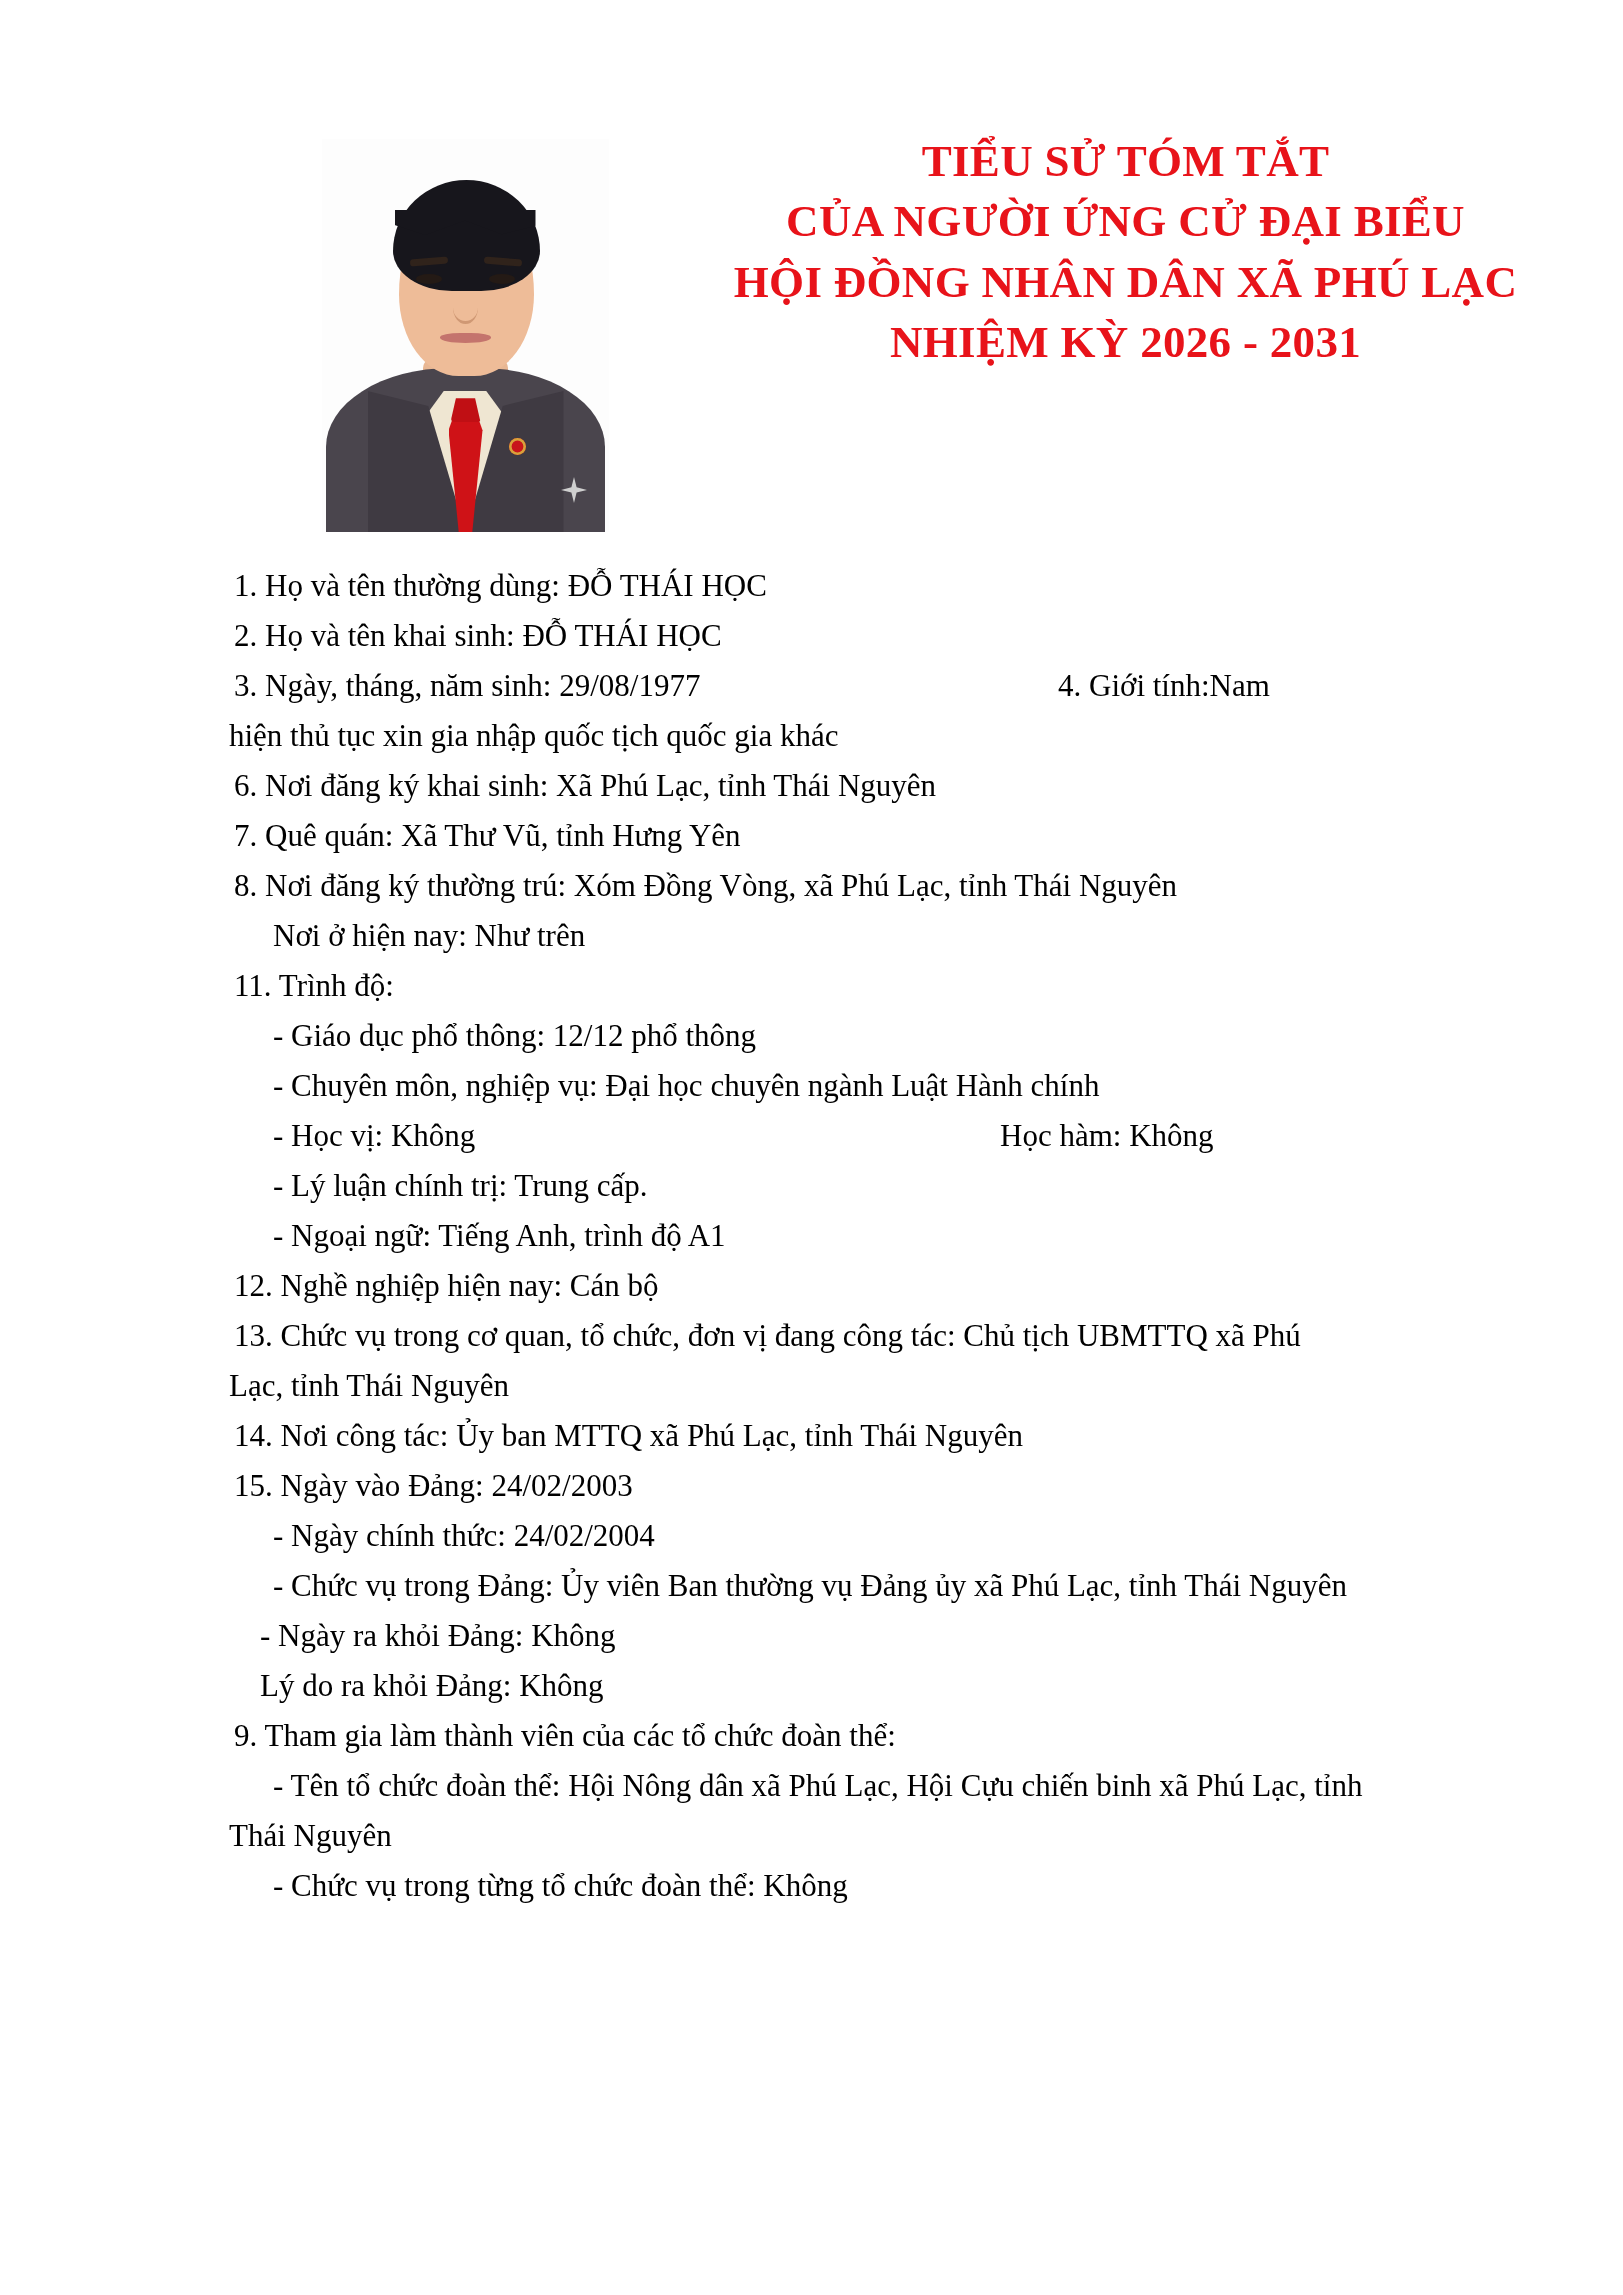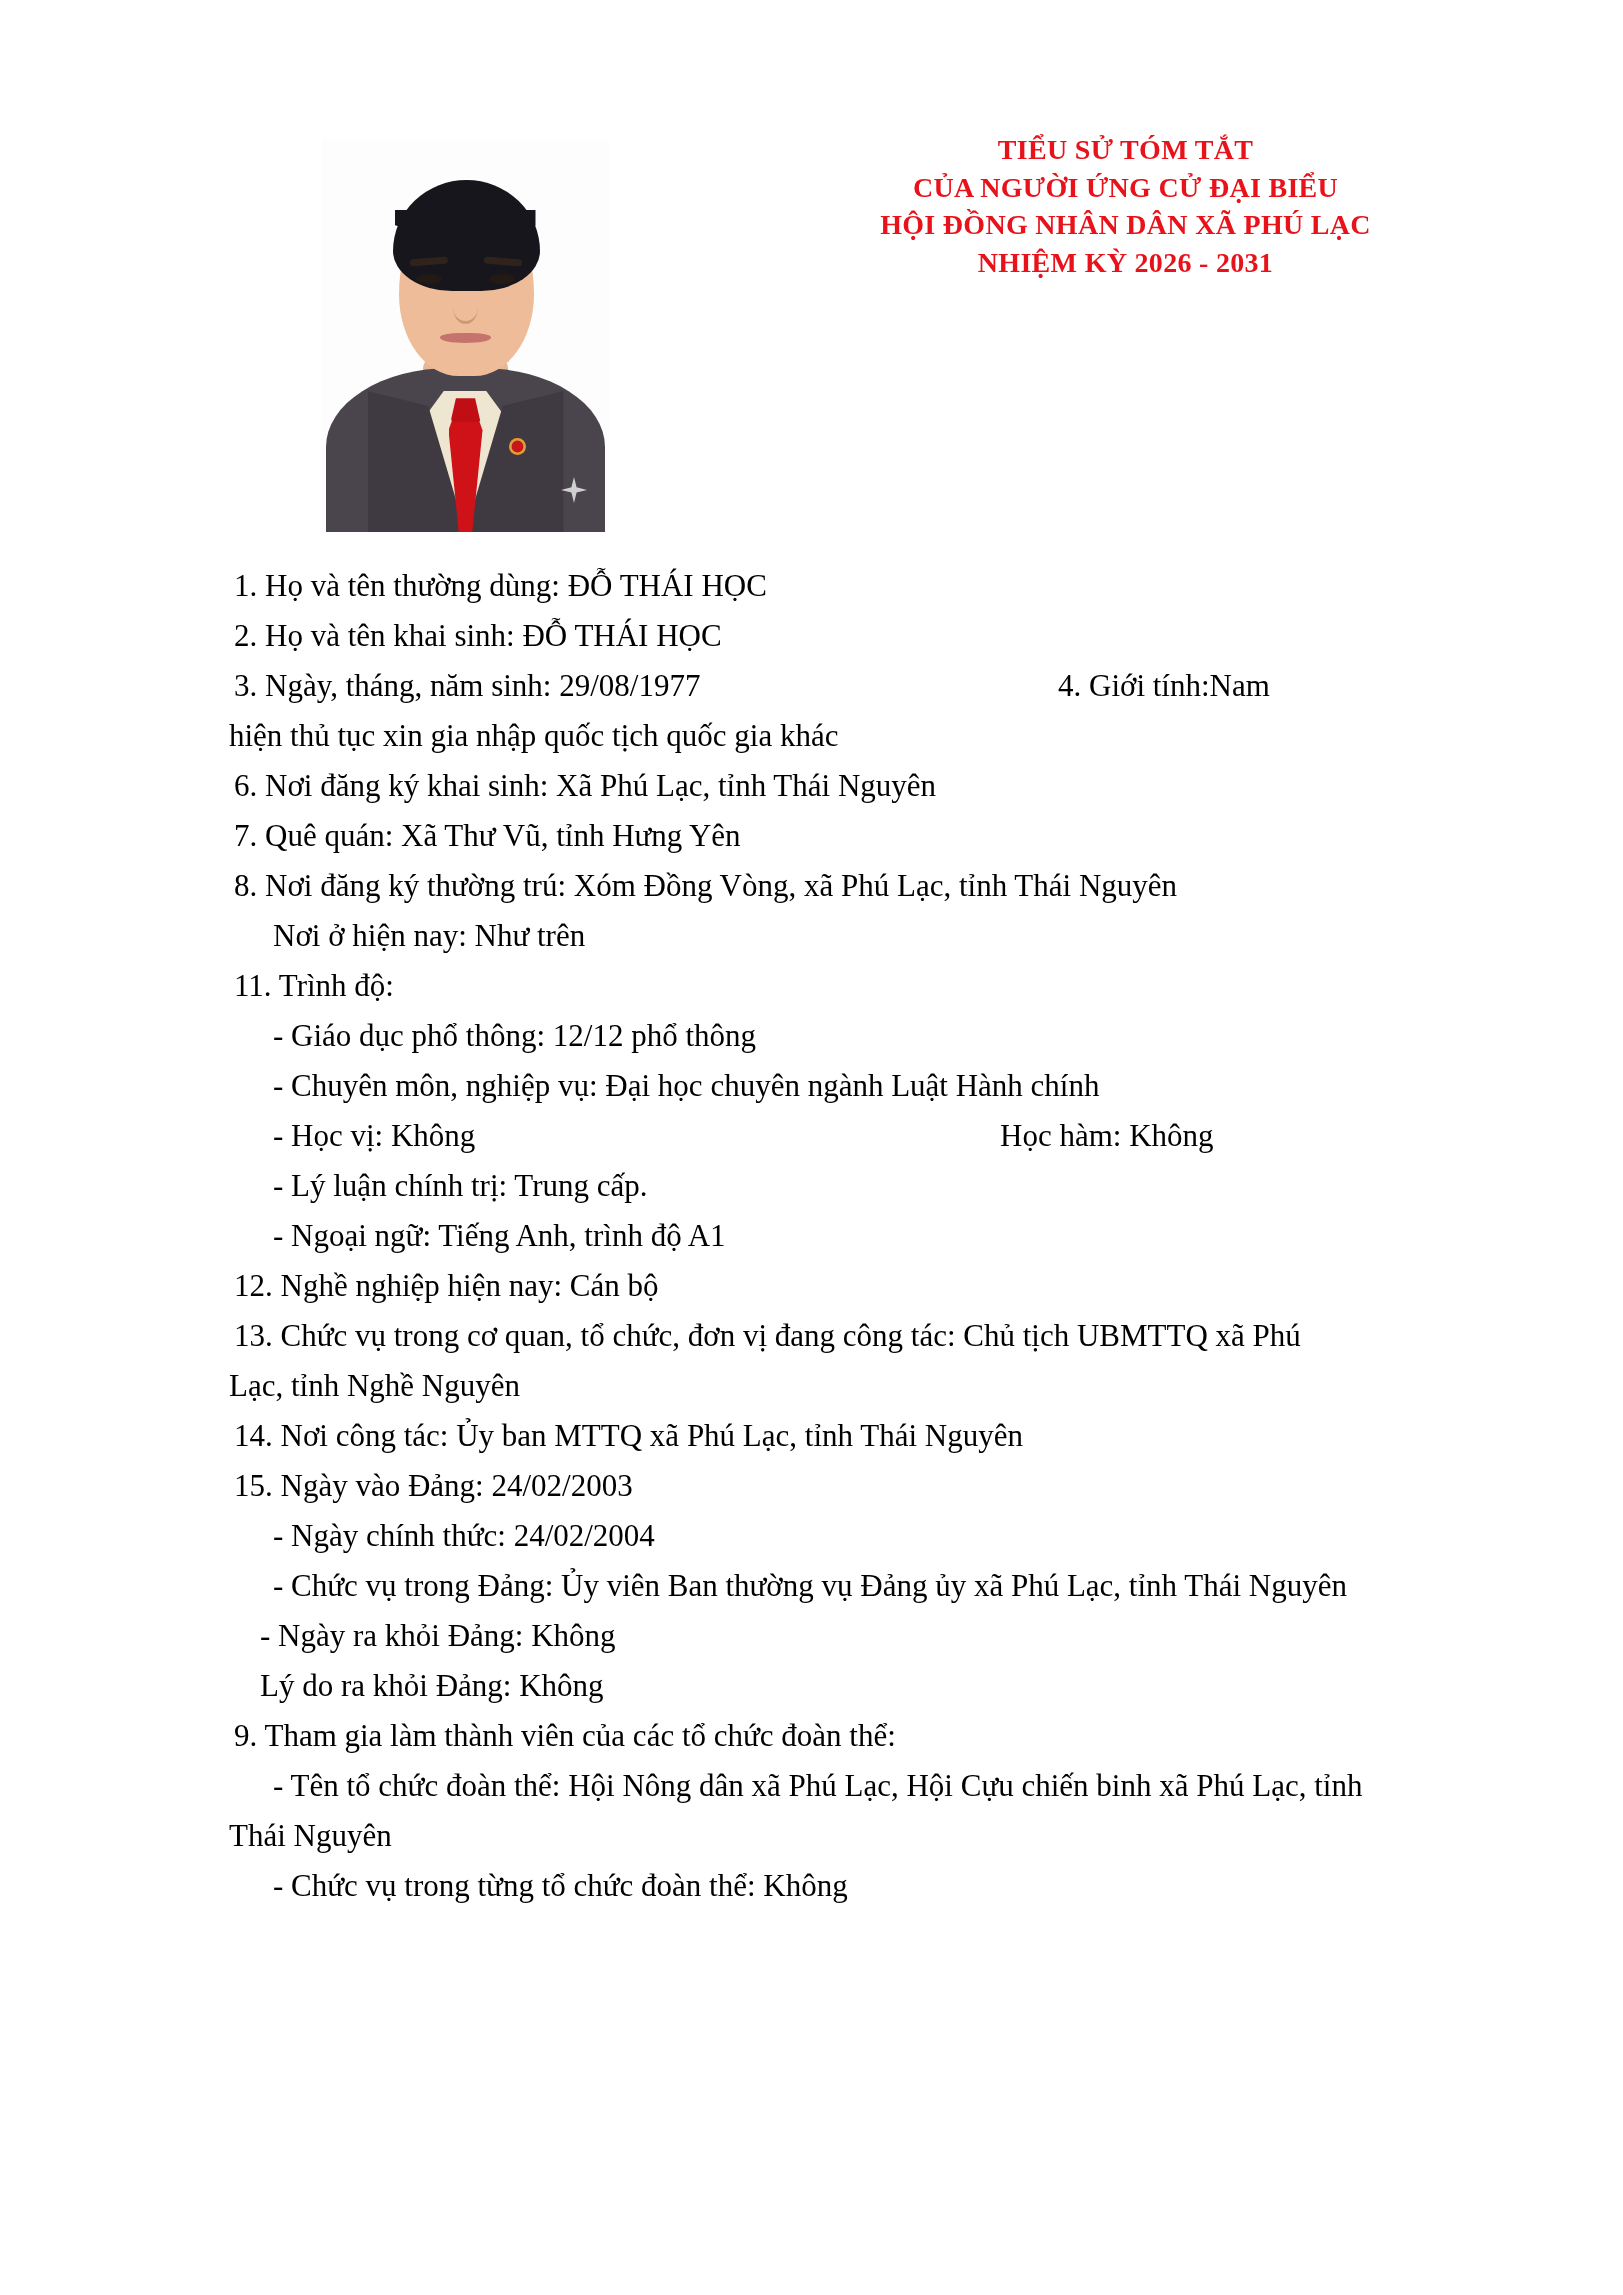--- a/index.html
+++ b/index.html
@@ -210,21 +210,21 @@
   .title-block {
     position: absolute;
     left: 707px;
     top: 0;
     width: 837px;
     text-align: center;
   }
   .title-line {
     color: #e8131a;
     font-weight: bold;
-    font-size: 28px;
+    font-size: 45px;
     line-height: 1.34;
     letter-spacing: 0.3px;
     white-space: nowrap;
   }
 
   
   .body-text {
     position: absolute;
     left: 0;
     top: 570px;
@@ -345,21 +345,21 @@
       </div>
 
     <div class="line ind-0">
         <span class="txt">12. Nghề nghiệp hiện nay: Cán bộ</span>
       </div>
 
     <div class="line ind-0">
         <span class="txt">13. Chức vụ trong cơ quan, tổ chức, đơn vị đang công tác:  Chủ tịch UBMTTQ xã Phú</span>
       </div>
     <div class="line ind-flush">
-        <span class="txt">Lạc, tỉnh Nghề Nguyên</span>
+        <span class="txt">Lạc, tỉnh Thái Nguyên</span>
       </div>
 
     <div class="line ind-0">
         <span class="txt">14. Nơi công tác: Ủy ban MTTQ xã Phú Lạc, tỉnh Thái Nguyên</span>
       </div>
 
     <div class="line ind-0">
         <span class="txt">15. Ngày vào Đảng: 24/02/2003</span>
       </div>
     <div class="line ind-1">

